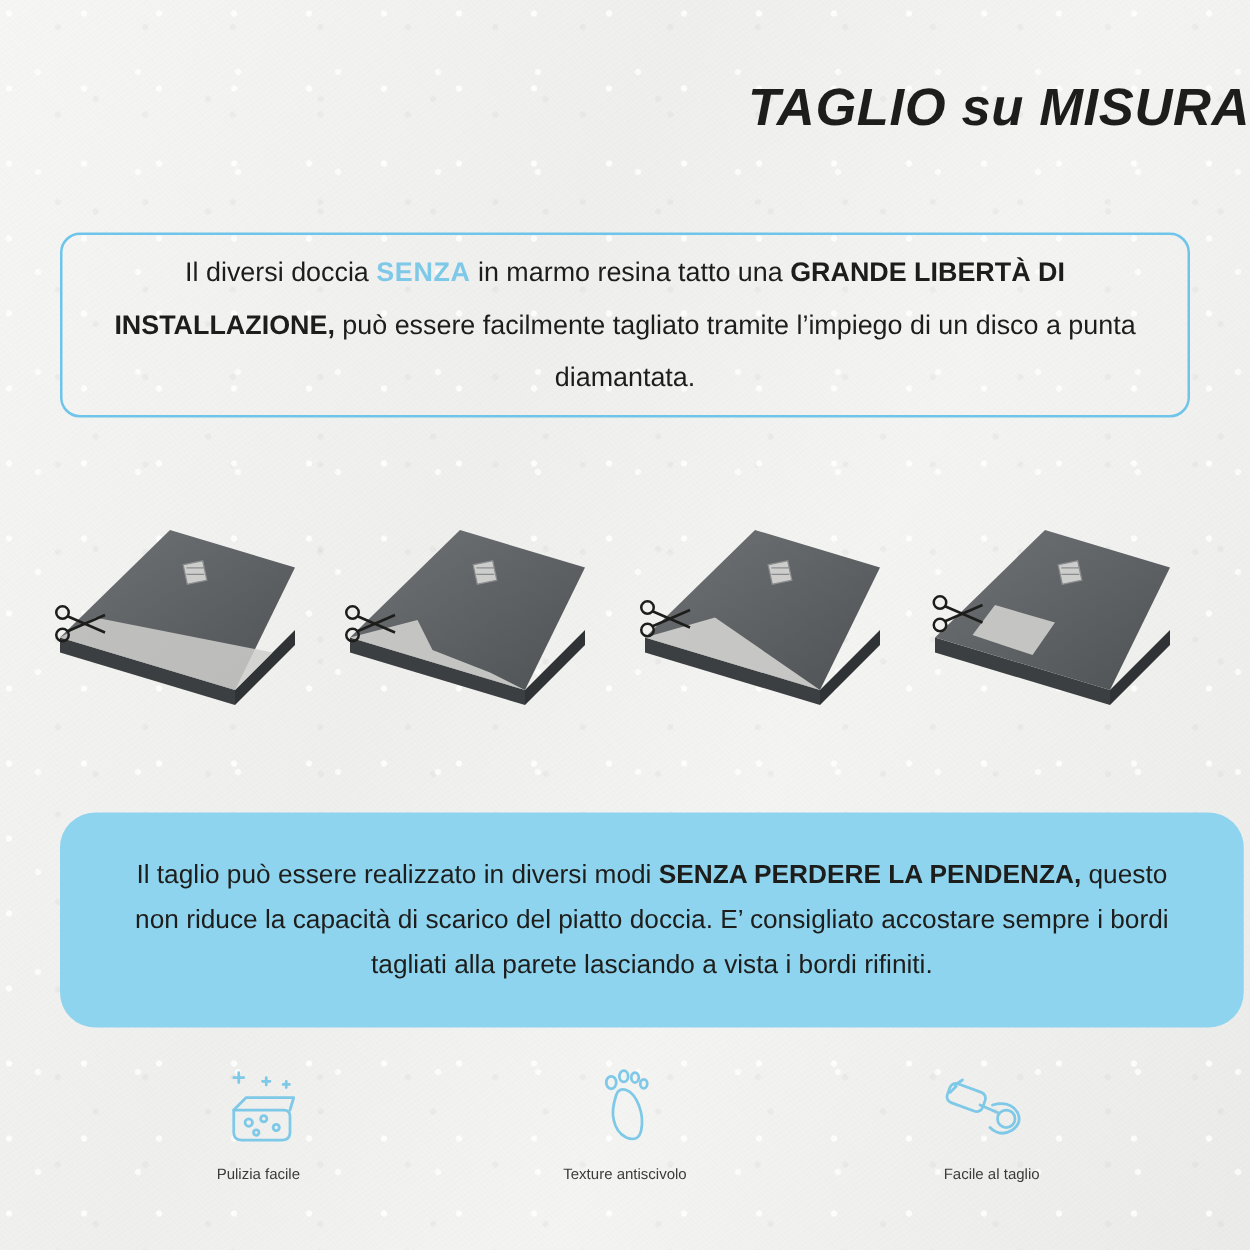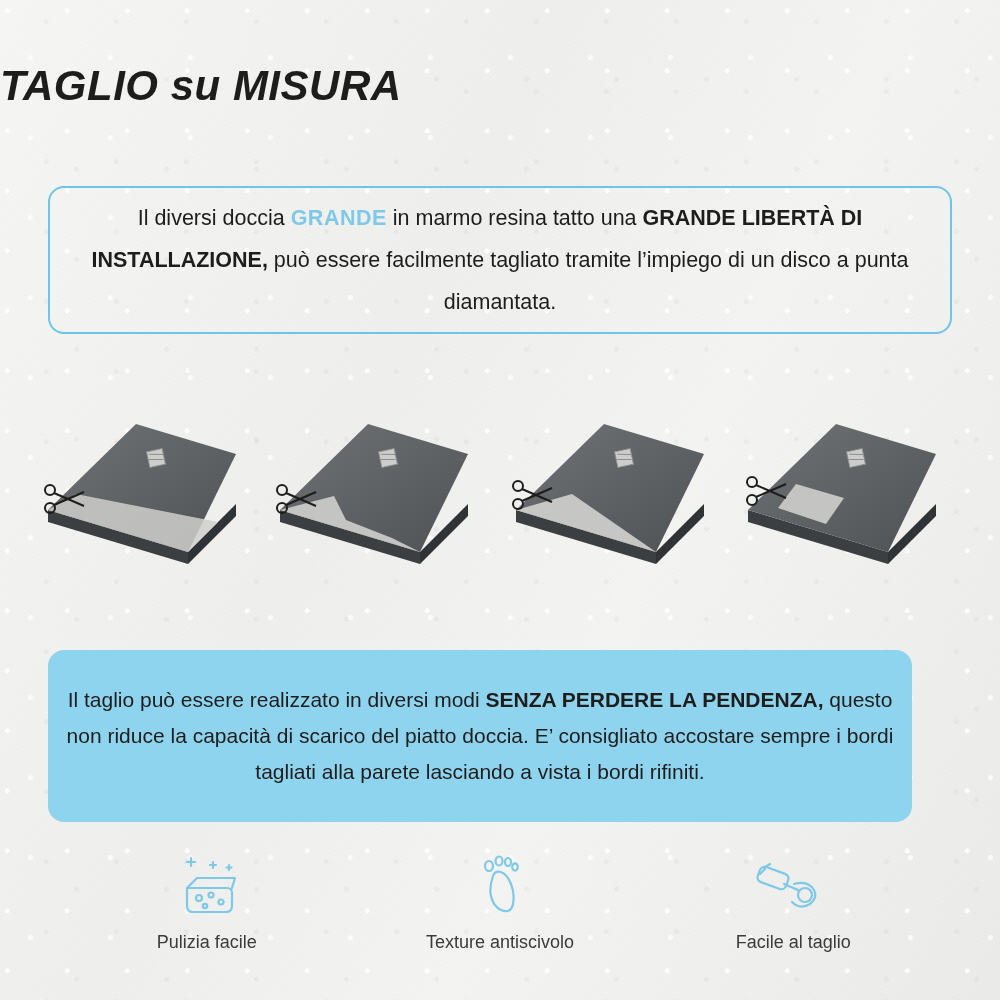--- a/index.html
+++ b/index.html
@@ -42,21 +42,21 @@
     width: 1000px;
     height: 1000px;
   }
 
   
   .title {
     position: absolute;
     top: 62px;
     left: 0;
     width: 1000px;
-    text-align: left;
+    text-align: right;
     font-size: 42px;
     font-weight: bold;
     font-style: italic;
     letter-spacing: .5px;
     color: #1d1d1b;
   }
 
   
   .box-top {
     position: absolute;
@@ -97,24 +97,24 @@
   .tray-1 { left: 40px; }
   .tray-2 { left: 272px; }
   .tray-3 { left: 508px; }
   .tray-4 { left: 740px; }
 
   
   .box-bottom {
     position: absolute;
     left: 48px;
     top: 650px;
-    width: 864px;
+    width: 947px;
     height: 172px;
     background: #8fd4ef;
-    border-radius: 16px;
+    border-radius: 28px;
     box-sizing: border-box;
     display: flex;
     align-items: center;
     justify-content: center;
   }
   .box-bottom-text {
     width: 840px;
     text-align: center;
     font-size: 21px;
     line-height: 36px;
@@ -138,39 +138,39 @@
     justify-content: flex-start;
   }
   .feature .glyph {
     height: 74px;
     display: flex;
     align-items: center;
     justify-content: center;
   }
   .feature .cap {
     margin-top: 6px;
-    font-size: 18px;
+    font-size: 12px;
     color: #3b3b39;
     text-align: left;
     white-space: nowrap;
   }
 </style>
 </head>
 <body>
 
 <div class="page"></div>
 <div class="noise"></div>
 
 <div class="content">
 
   <div class="title">TAGLIO su MISURA</div>
 
   <div class="box-top">
     <div class="box-top-text">
-      <span>Il diversi doccia </span><span class="brand">GRANDE</span><span> in marmo resina tatto una </span><span class="b">GRANDE LIBERTÀ DI INSTALLAZIONE,</span><span> può essere facilmente tagliato tramite l’impiego di un disco a punta diamantata.</span>
+      <span>Il diversi doccia </span><span class="brand">SENZA</span><span> in marmo resina tatto una </span><span class="b">GRANDE LIBERTÀ DI INSTALLAZIONE,</span><span> può essere facilmente tagliato tramite l’impiego di un disco a punta diamantata.</span>
     </div>
   </div>
 
   <div class="trays">
 
     <div class="tray tray-1">
       <svg width="226" height="185" viewBox="0 0 226 185">
         <defs>
           <linearGradient id="g1a" x1="0" y1="0" x2="1" y2="1">
             <stop offset="0%" stop-color="#6f7376"></stop>

